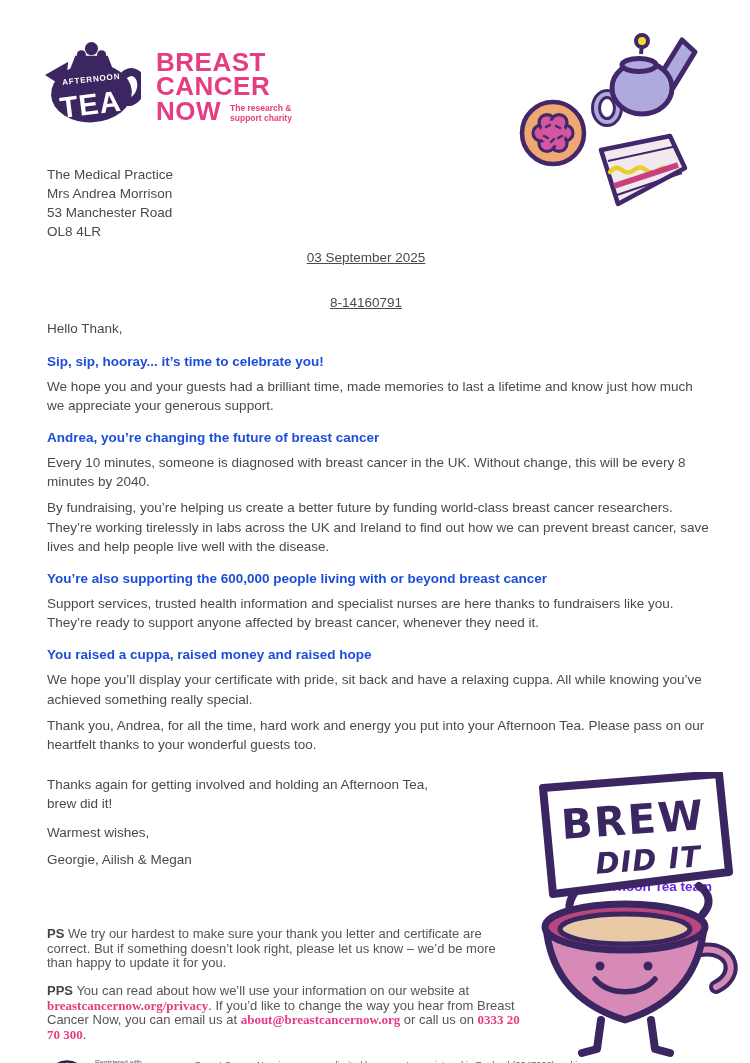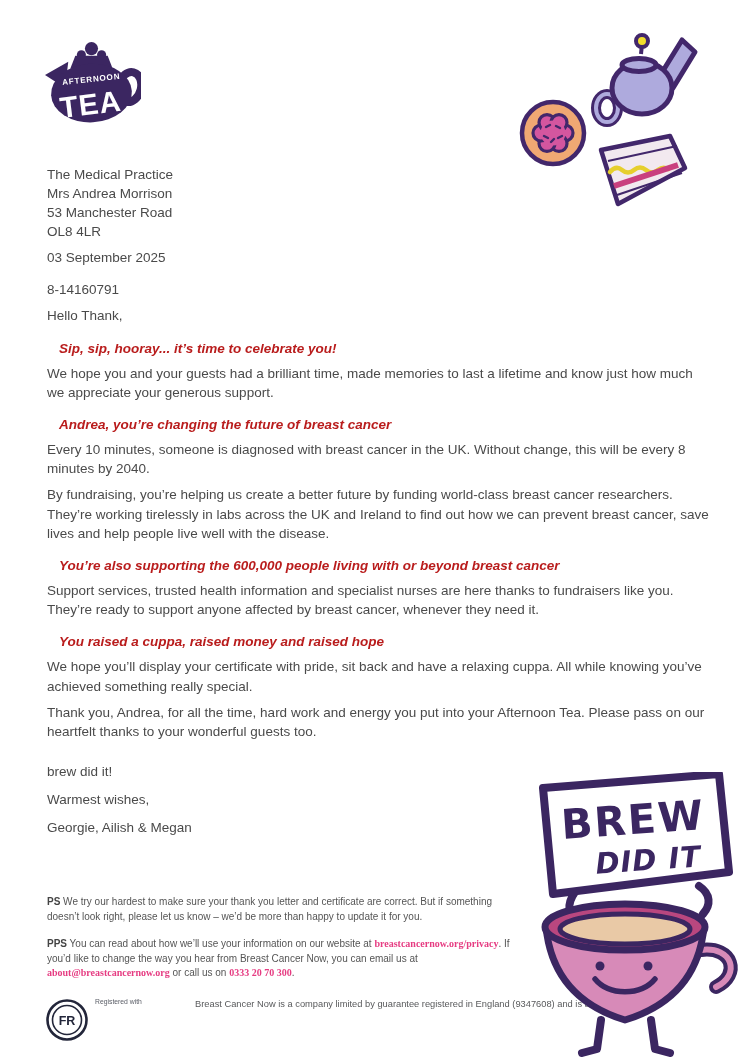--- a/index.html
+++ b/index.html
@@ -13,32 +13,32 @@
   .wordmark{position:absolute;left:156px;top:50px;color:#e63c82;font-weight:bold;
     font-size:26px;line-height:24px;letter-spacing:.5px;}
   .wordmark .now-row{display:flex;align-items:center;}
   .tagline{font-size:8.5px;line-height:9.5px;font-weight:bold;letter-spacing:0;
     margin-left:9px;margin-top:6px;}
   .treats{position:absolute;left:498px;top:26px;width:248px;height:206px;}
   
   .content{margin:0 38px 0 47px;font-size:13.5px;line-height:19.2px;}
   .address{margin-top:25px;}
   .address div{line-height:19px;}
-  .right-block{text-align:left;padding-right:27px;}
+  .right-block{text-align:center;padding-right:27px;text-decoration:underline;}
   .date{margin-top:7px;}
-  .ref{margin-top:13px;}
+  .ref{margin-top:26px;}
   .salutation{margin-top:7px;}
-  h2.sec-h{font-size:13.5px;line-height:17px;margin:14px 0 0 12px;color:#b91c1c;font-weight:bold;font-style:italic;}
+  h2.sec-h{font-size:13.5px;line-height:17px;margin:14px 0 0 0;color:#1d4ed8;font-weight:bold;}
   p.para{margin:7px 0 0 0;}
   .closing{margin-top:21px;}
   .signoff{margin-top:9px;}
   .signers{margin-top:8px;}
   .team{margin-top:8px;font-weight:bold;color:#6d28d9;text-align:right;}
   
-  .ps,.pps{width:474px;font-size:10px;line-height:14.6px;color:#555;margin:0;}
+  .ps,.pps{width:474px;font-size:13px;line-height:14.6px;color:#555;margin:0;}
   .ps{margin-top:31px;}
   .pps{margin-top:13px;}
   .ps b,.pps b{color:#444;}
   a.plink{color:#e63c82;font-weight:bold;text-decoration:none;cursor:pointer;font-family:Liberation Serif, serif;}
   
   .footer{display:flex;align-items:flex-start;margin:17px 0 0 45px;}
   .fr-logo{width:44px;height:44px;flex:none;}
   .fr-text{margin-left:6px;width:82px;flex:none;}
   .fr-reg{font-size:6.8px;color:#5a5d66;}
   .legal{margin-left:18px;font-size:9.3px;line-height:13px;color:#58595b;}
@@ -59,20 +59,31 @@
       <ellipse cx="84" cy="46" rx="11" ry="15" fill="none" stroke="#3b2661" stroke-width="8" transform="rotate(14 84 46)"></ellipse>
       <circle cx="46" cy="8" r="6.5" fill="#3b2661"></circle>
       <circle cx="36" cy="14" r="4.5" fill="#3b2661"></circle>
       <circle cx="56" cy="14" r="4.5" fill="#3b2661"></circle>
       <polygon points="30,15 62,15 67,28 25,28" fill="#3b2661"></polygon>
       <ellipse cx="46" cy="52" rx="40" ry="29" fill="#3b2661" transform="rotate(-3 46 52)"></ellipse>
       <text x="46" y="41" text-anchor="middle" font-size="8" font-weight="bold" letter-spacing="0.8" fill="#ffffff" transform="rotate(-6 46 41)">AFTERNOON</text>
       <text x="46" y="73" text-anchor="middle" font-size="29" font-weight="bold" letter-spacing="1" fill="#ffffff" transform="rotate(-7 46 70)">TEA</text>
     </svg>
 
+    <div class="wordmark">
+      <div>BREAST</div>
+      <div>CANCER</div>
+      <div class="now-row">
+        <span>NOW</span>
+        <span class="tagline">
+          <span style="display:block">The research &amp;</span>
+          <span style="display:block">support charity</span>
+        </span>
+      </div>
+    </div>
 
     <svg class="treats" viewBox="0 0 248 206" xmlns="http://www.w3.org/2000/svg">
 
       <polygon points="163,48 184,14 197,26 175,62" fill="#aeaadd" stroke="#42276b" stroke-width="5" stroke-linejoin="round"></polygon>
       <ellipse cx="109" cy="82" rx="11" ry="14" fill="none" stroke="#42276b" stroke-width="10"></ellipse>
       <ellipse cx="109" cy="82" rx="11" ry="14" fill="none" stroke="#aeaadd" stroke-width="4"></ellipse>
       <line x1="143" y1="28" x2="144" y2="18" stroke="#42276b" stroke-width="4"></line>
       <circle cx="144" cy="15" r="6" fill="#f2de2c" stroke="#42276b" stroke-width="4"></circle>
       <ellipse cx="144" cy="62" rx="30" ry="26" fill="#aeaadd" stroke="#42276b" stroke-width="5"></ellipse>
       <ellipse cx="141" cy="39" rx="17" ry="6.5" fill="#aeaadd" stroke="#42276b" stroke-width="5"></ellipse>
@@ -133,20 +144,21 @@
       <p class="para">Support services, trusted health information and specialist nurses are here thanks to fundraisers like you. They’re ready to support anyone affected by breast cancer, whenever they need it.</p>
     </section>
 
     <section>
       <h2 class="sec-h">You raised a cuppa, raised money and raised hope</h2>
       <p class="para">We hope you’ll display your certificate with pride, sit back and have a relaxing cuppa. All while knowing you’ve achieved something really special.</p>
       <p class="para">Thank you, Andrea, for all the time, hard work and energy you put into your Afternoon Tea. Please pass on our heartfelt thanks to your wonderful guests too.</p>
     </section>
 
     <div class="closing">
+      <div>Thanks again for getting involved and holding an Afternoon Tea,</div>
       <div>brew did it!</div>
     </div>
 
     <div class="signoff">Warmest wishes,</div>
     <div class="signers">Georgie, Ailish &amp; Megan</div>
     <div class="team">Afternoon Tea team</div>
 
     <p class="ps"><b>PS</b><span> We try our hardest to make sure your thank you letter and certificate are correct. But if something doesn’t look right, please let us know – we’d be more than happy to update it for you.</span></p>
 
     <p class="pps"><b>PPS</b><span> You can read about how we’ll use your information on our website at </span><a class="plink">breastcancernow.org/privacy</a><span>. If you’d like to change the way you hear from Breast Cancer Now, you can email us at </span><a class="plink">about@breastcancernow.org</a><span> or call us on </span><a class="plink">0333 20 70 300</a><span>.</span></p>

